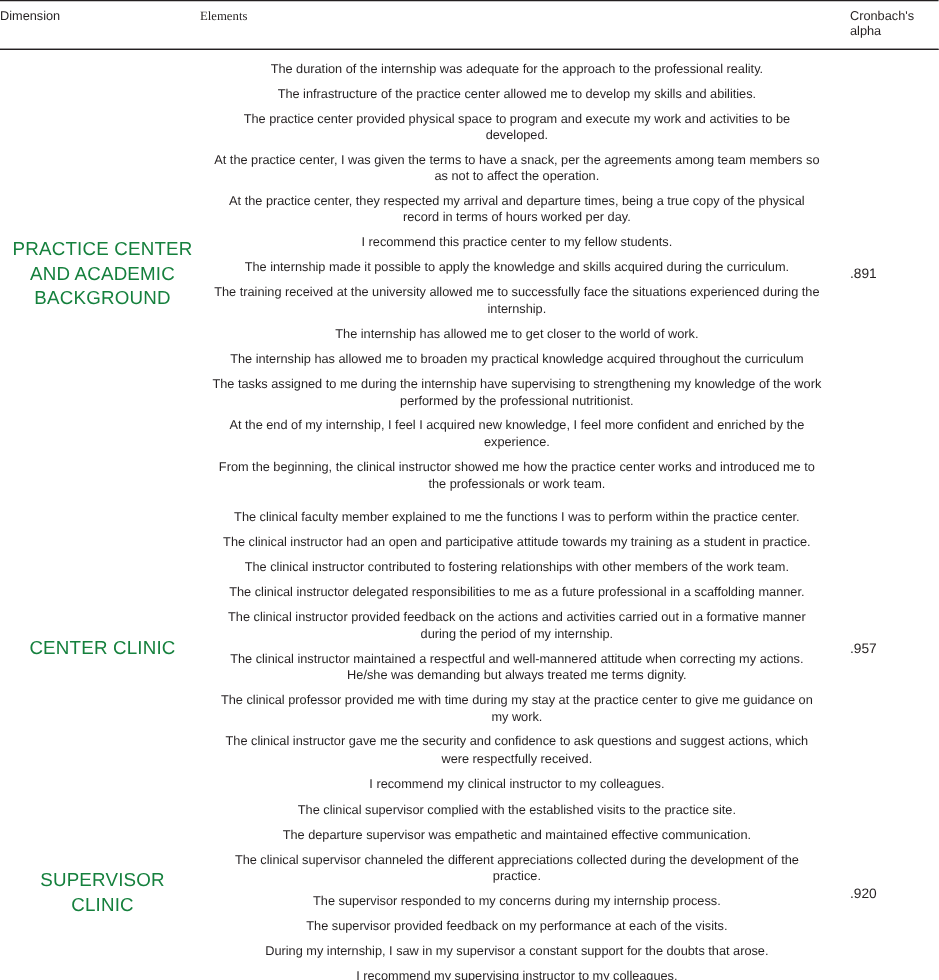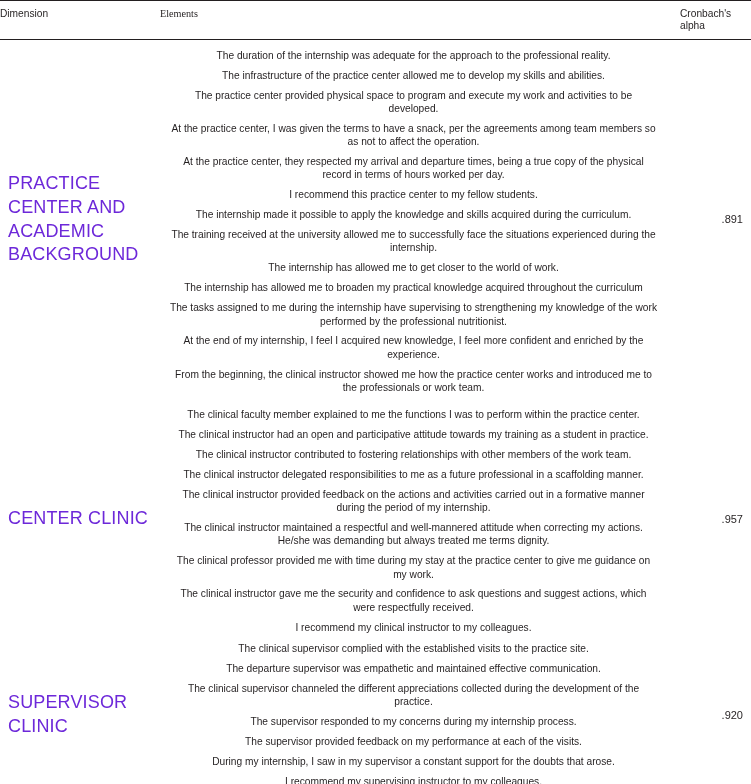--- a/index.html
+++ b/index.html
@@ -47,28 +47,28 @@
   tbody td {
     vertical-align: middle;
     font-size: 10.2px;
     line-height: 1.28;
     color: #231f20;
     padding: 0;
   }
   td.dim-cell {
     padding-left: 8px;
     padding-right: 4px;
-    font-size: 18px;
+    font-size: 15px;
     letter-spacing: 0.15px;
     line-height: 1.33;
     vertical-align: middle;
-    color: #6d28d9;
+    color: #15803d;
+    text-align: center;
   }
   td.alpha-cell {
-    text-align: right;
     padding-right: 8px;
     font-size: 11px;
     vertical-align: middle;
     color: #231f20;
   }
   td.elem-cell {
     padding: 0;
     vertical-align: top;
   }
   ul.elem-list {

